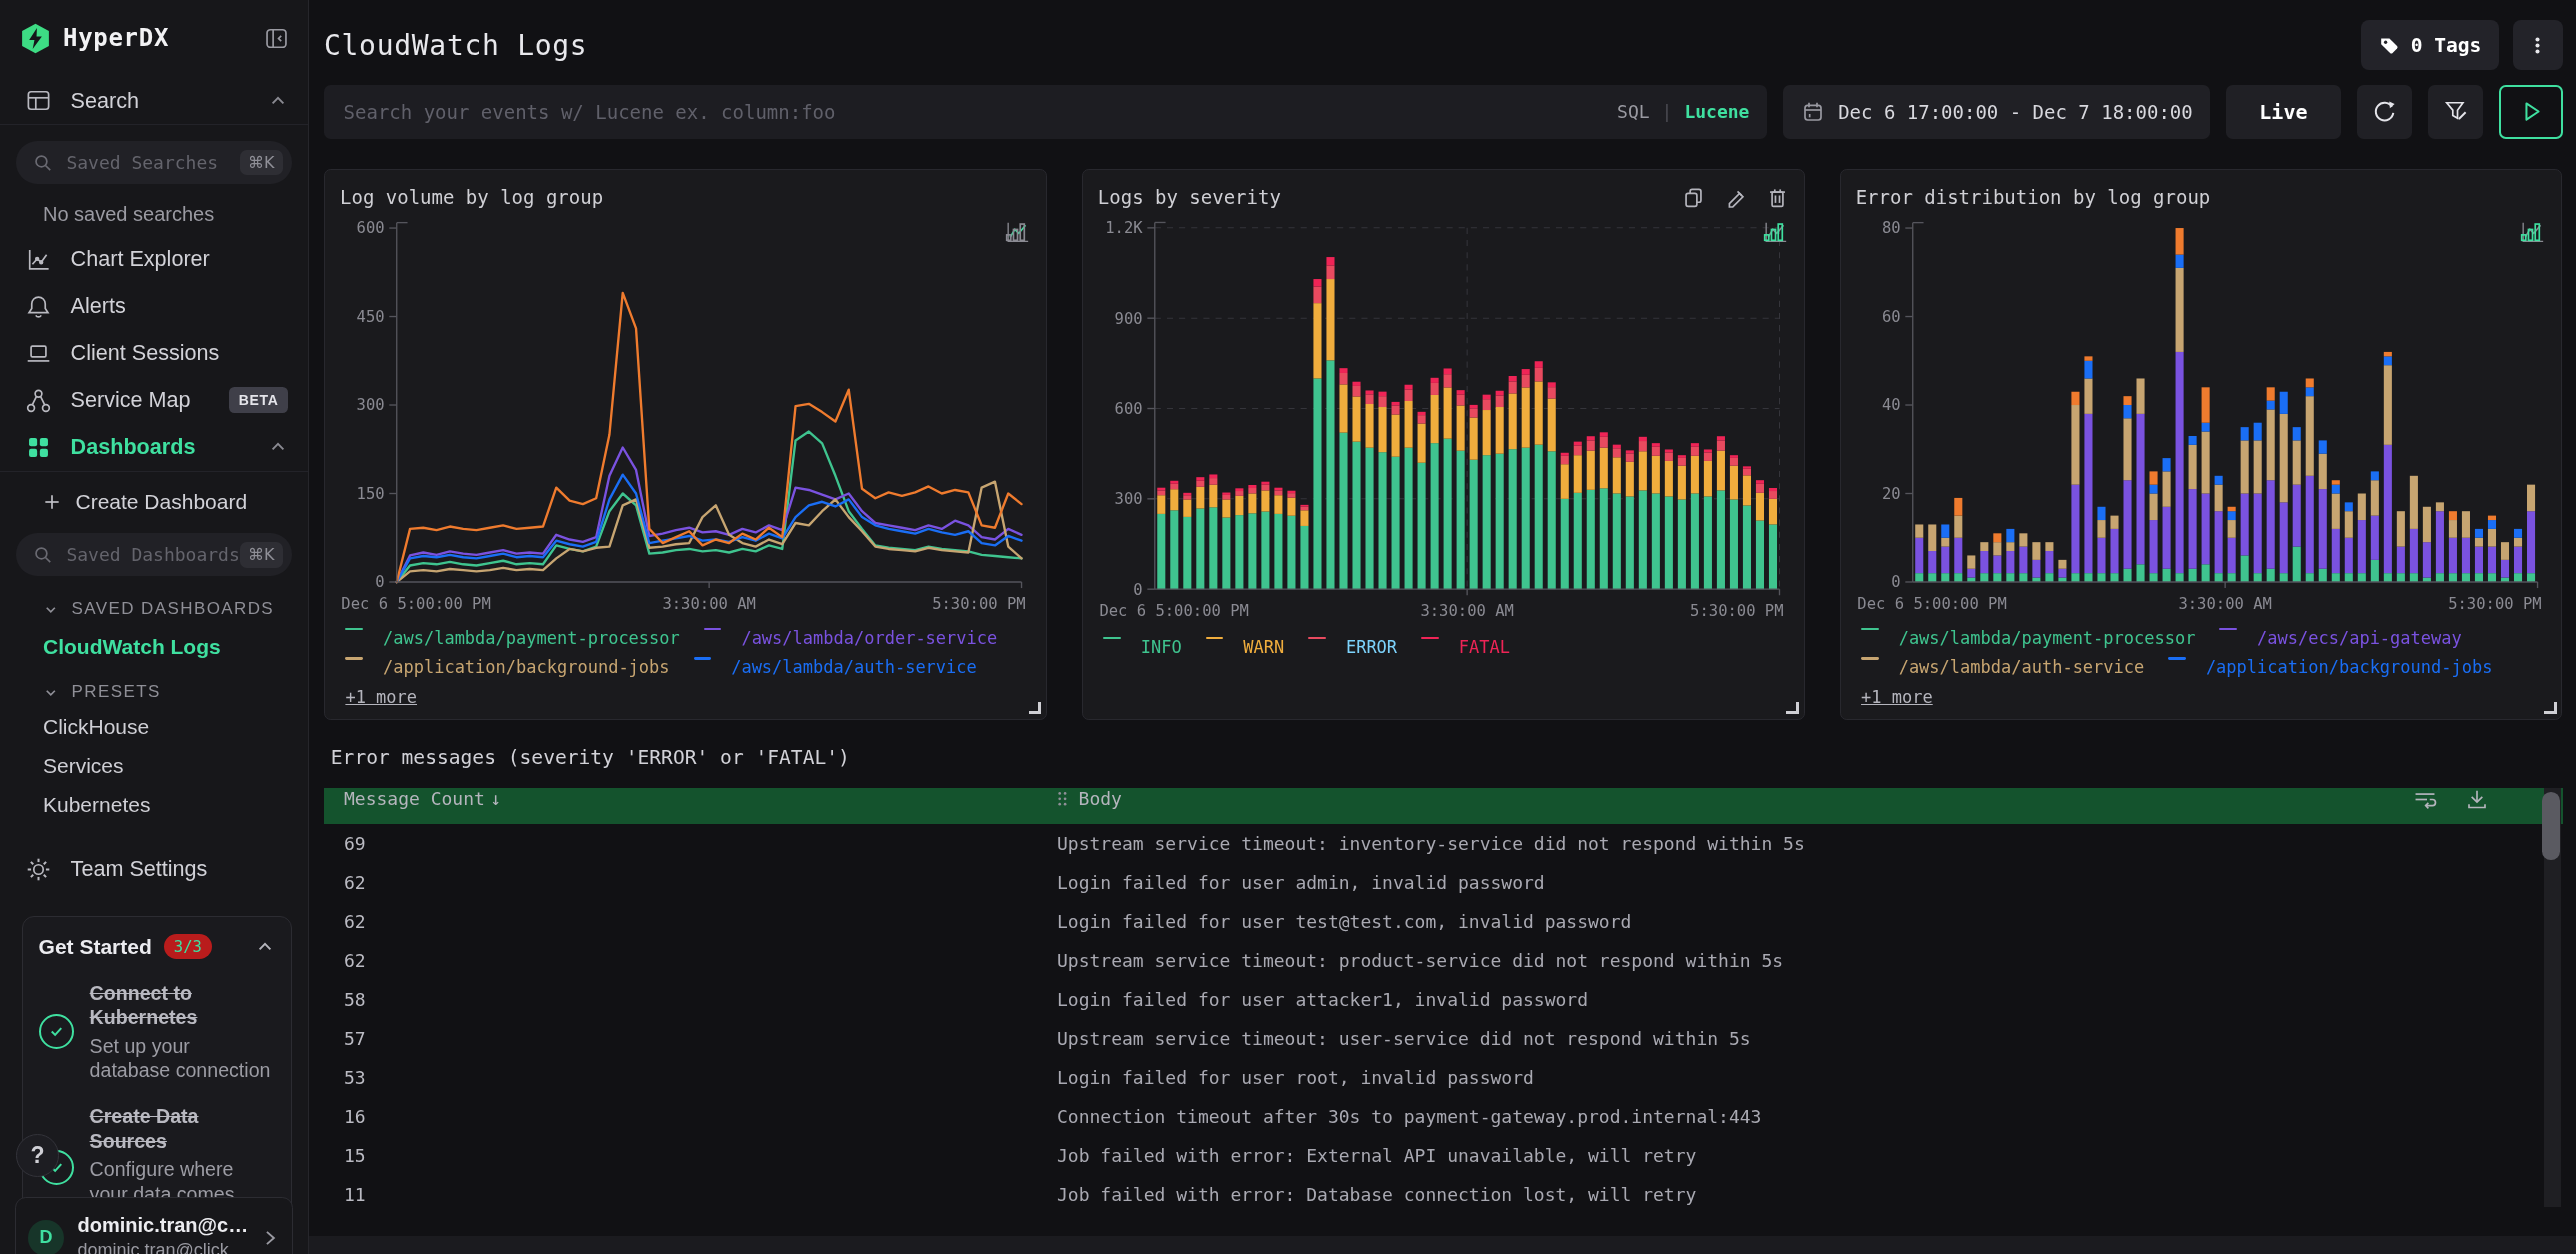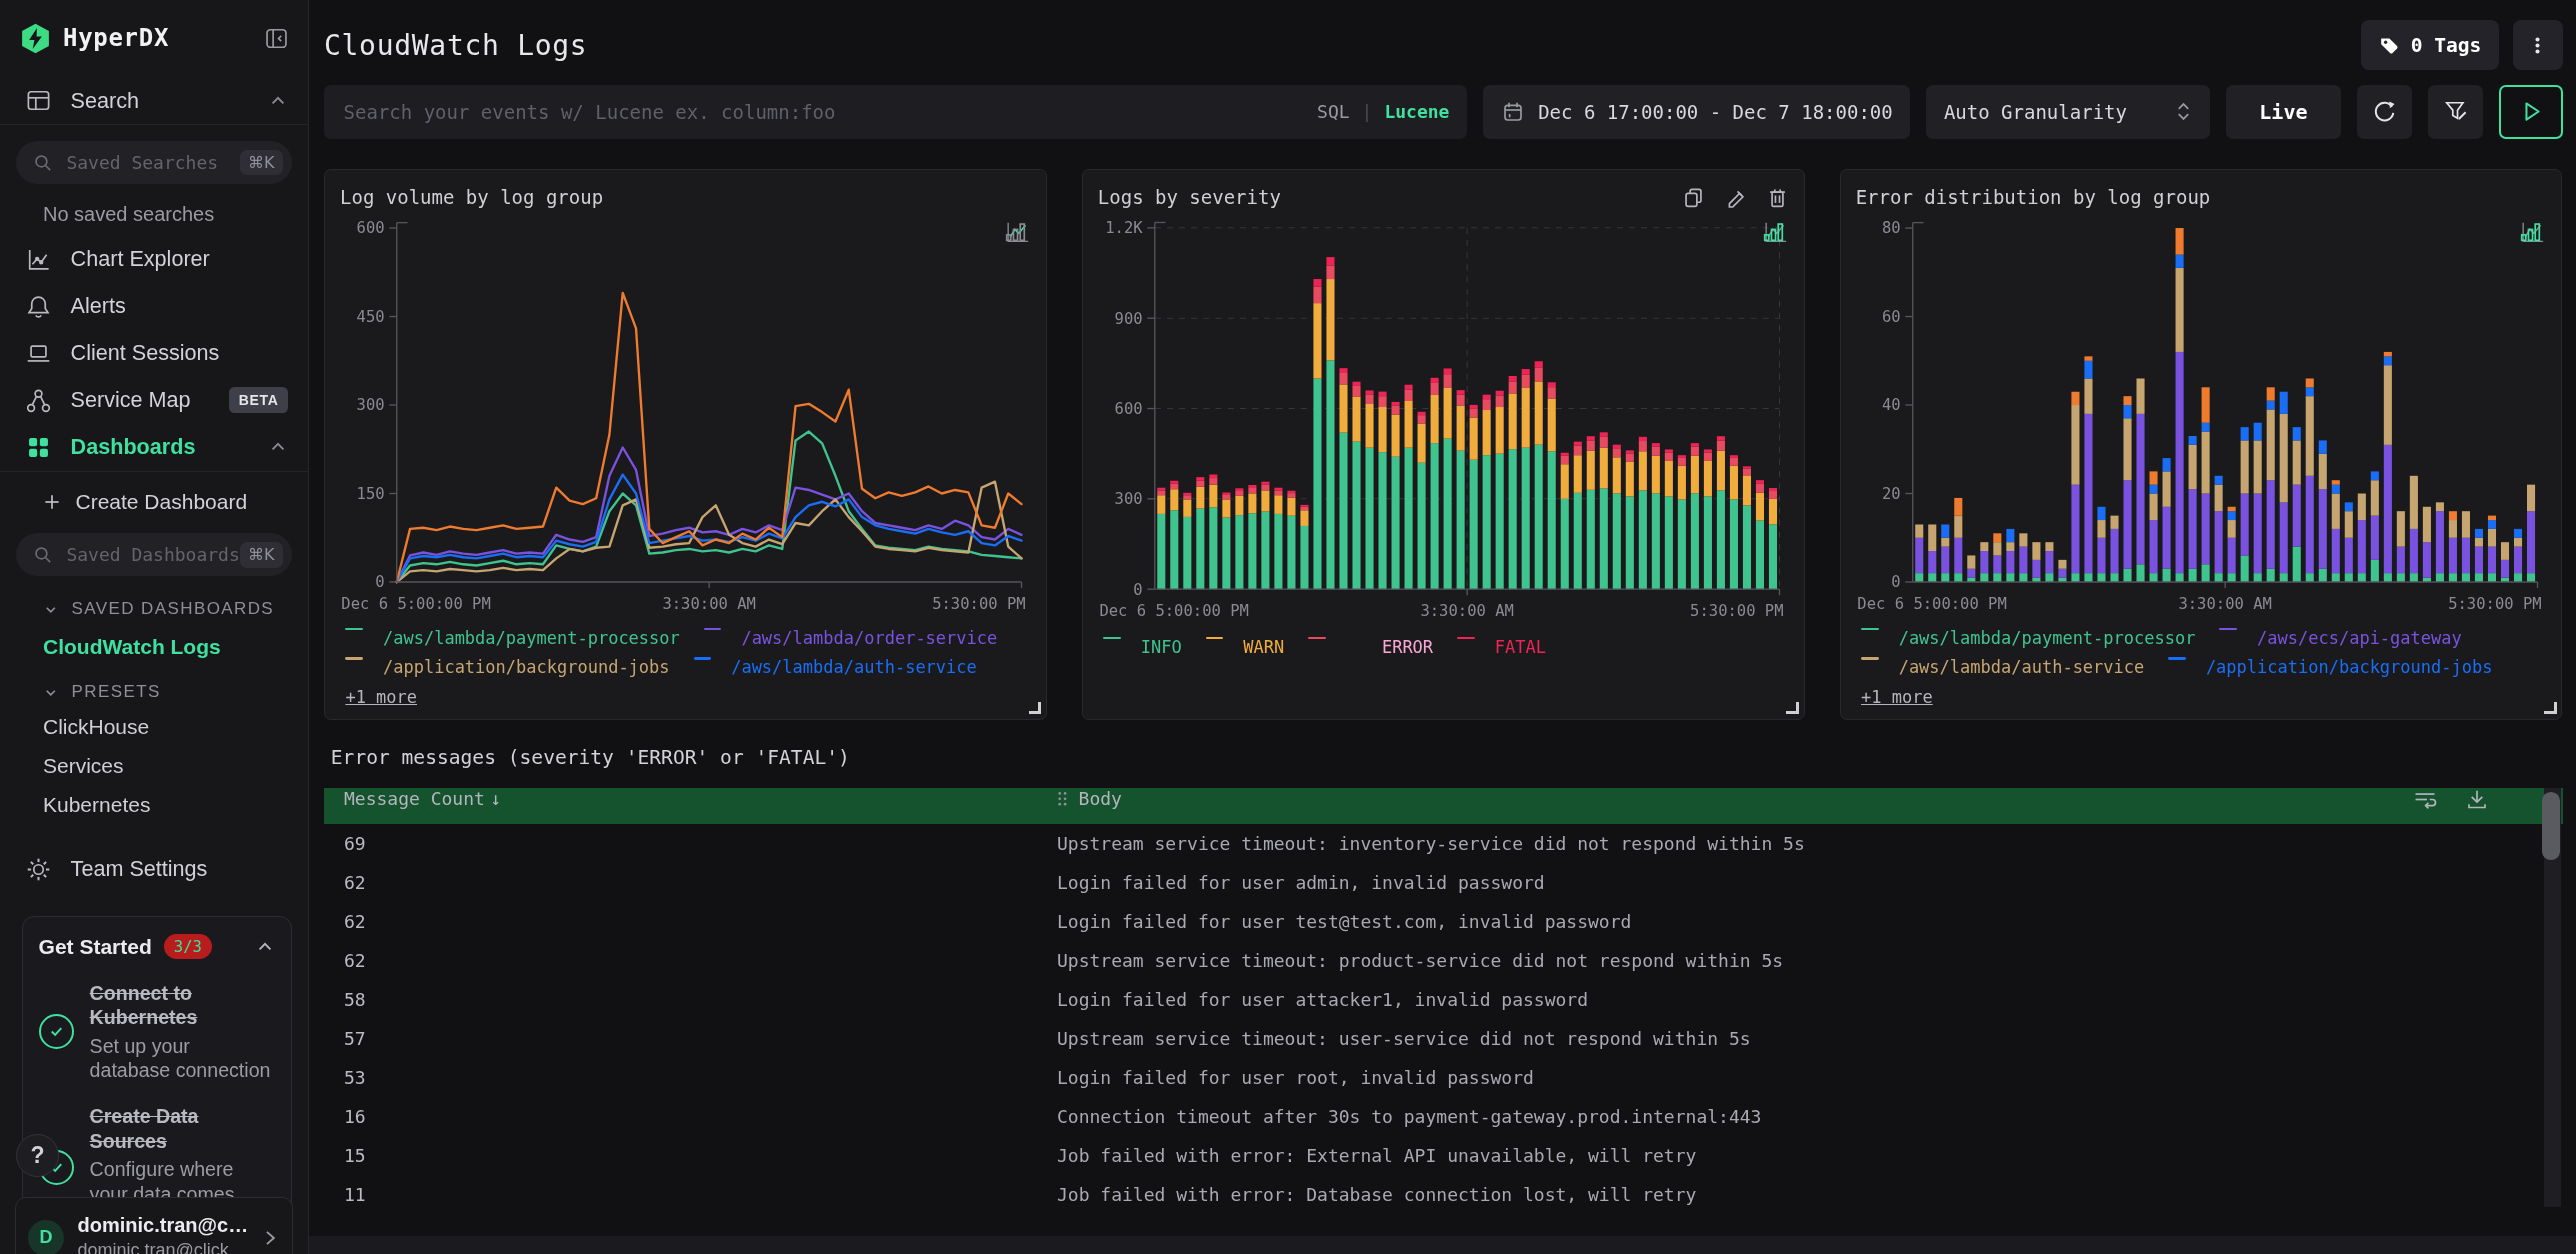--- a/index.html
+++ b/index.html
@@ -398,29 +398,20 @@
         <span class="ticon">
           <svg width="24" height="24" viewBox="0 0 36 36" fill="none" stroke="currentColor" stroke-width="2.5">
               <rect x="6" y="8" width="24" height="22" rx="4"></rect>
               <line x1="12" y1="4" x2="12" y2="11"></line>
               <line x1="24" y1="4" x2="24" y2="11"></line>
               <line x1="6" y1="15" x2="30" y2="15"></line>
               <line x1="13" y1="21" x2="13" y2="26"></line>
             </svg>
         </span>
         <span>Dec 6 17:00:00 - Dec 7 18:00:00</span>
-      </div>
-      <div class="tb-box granularity">
-        <span>Auto Granularity</span>
-        <span class="ticon">
-          <svg width="19" height="23" viewBox="0 0 28 34" fill="none" stroke="currentColor" stroke-width="2.5">
-              <polyline points="7 13 14 6 21 13"></polyline>
-              <polyline points="7 21 14 28 21 21"></polyline>
-            </svg>
-        </span>
       </div>
       <div class="live-btn">Live</div>
       <div class="icon-btn">
         <svg width="27" height="27" viewBox="0 0 40 40" fill="none" stroke="#e4e4ea" stroke-width="3">
             <path d="M31 13 A13 13 0 1 0 33 22"></path>
             <polygon points="27,5 35,9 28,15" fill="#e4e4ea" stroke="none"></polygon>
           </svg>
       </div>
       <div class="icon-btn">
         <svg width="27" height="27" viewBox="0 0 40 40" fill="none" stroke="#e4e4ea" stroke-width="2.5">
@@ -772,21 +763,21 @@
             <span class="leg-item">
               <span class="leg-dash" style="background: rgb(63, 196, 143);"></span>
               <span style="color: rgb(63, 196, 143);">INFO</span>
             </span>
             <span class="leg-item">
               <span class="leg-dash" style="background: rgb(240, 173, 61);"></span>
               <span style="color: rgb(240, 173, 61);">WARN</span>
             </span>
             <span class="leg-item">
               <span class="leg-dash" style="background: rgb(232, 74, 95);"></span>
-              <span style="color: #f9a8d4; margin-left: 36px;">ERROR</span>
+              <span style="color: #7dd3fc;">ERROR</span>
             </span>
             <span class="leg-item">
               <span class="leg-dash" style="background: rgb(239, 36, 86);"></span>
               <span style="color: rgb(239, 36, 86);">FATAL</span>
             </span>
           </div>
         <div class="resize-handle"></div>
       </div>
 
       <div class="panel">

